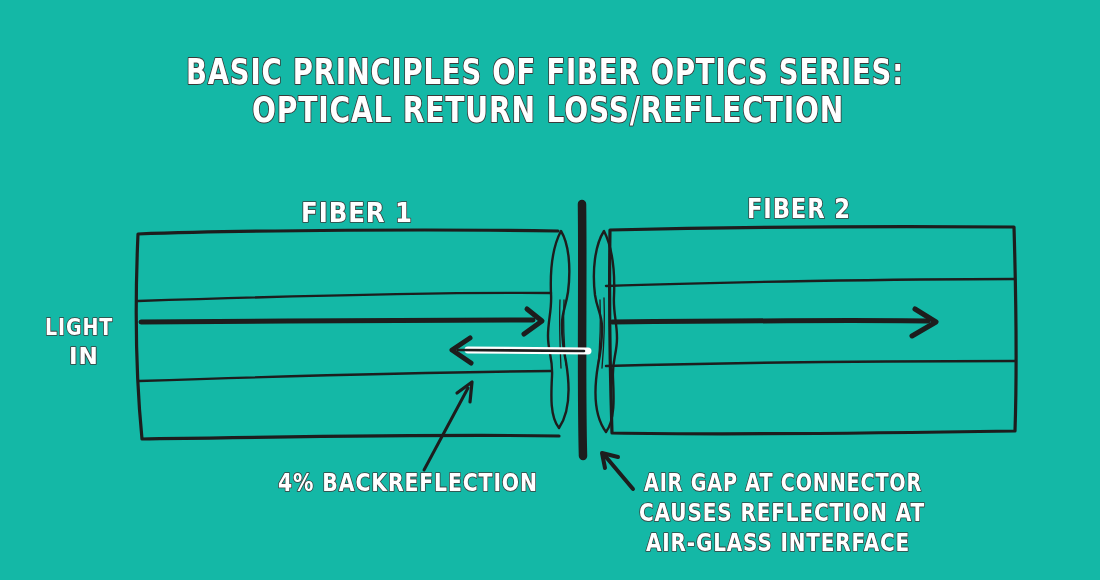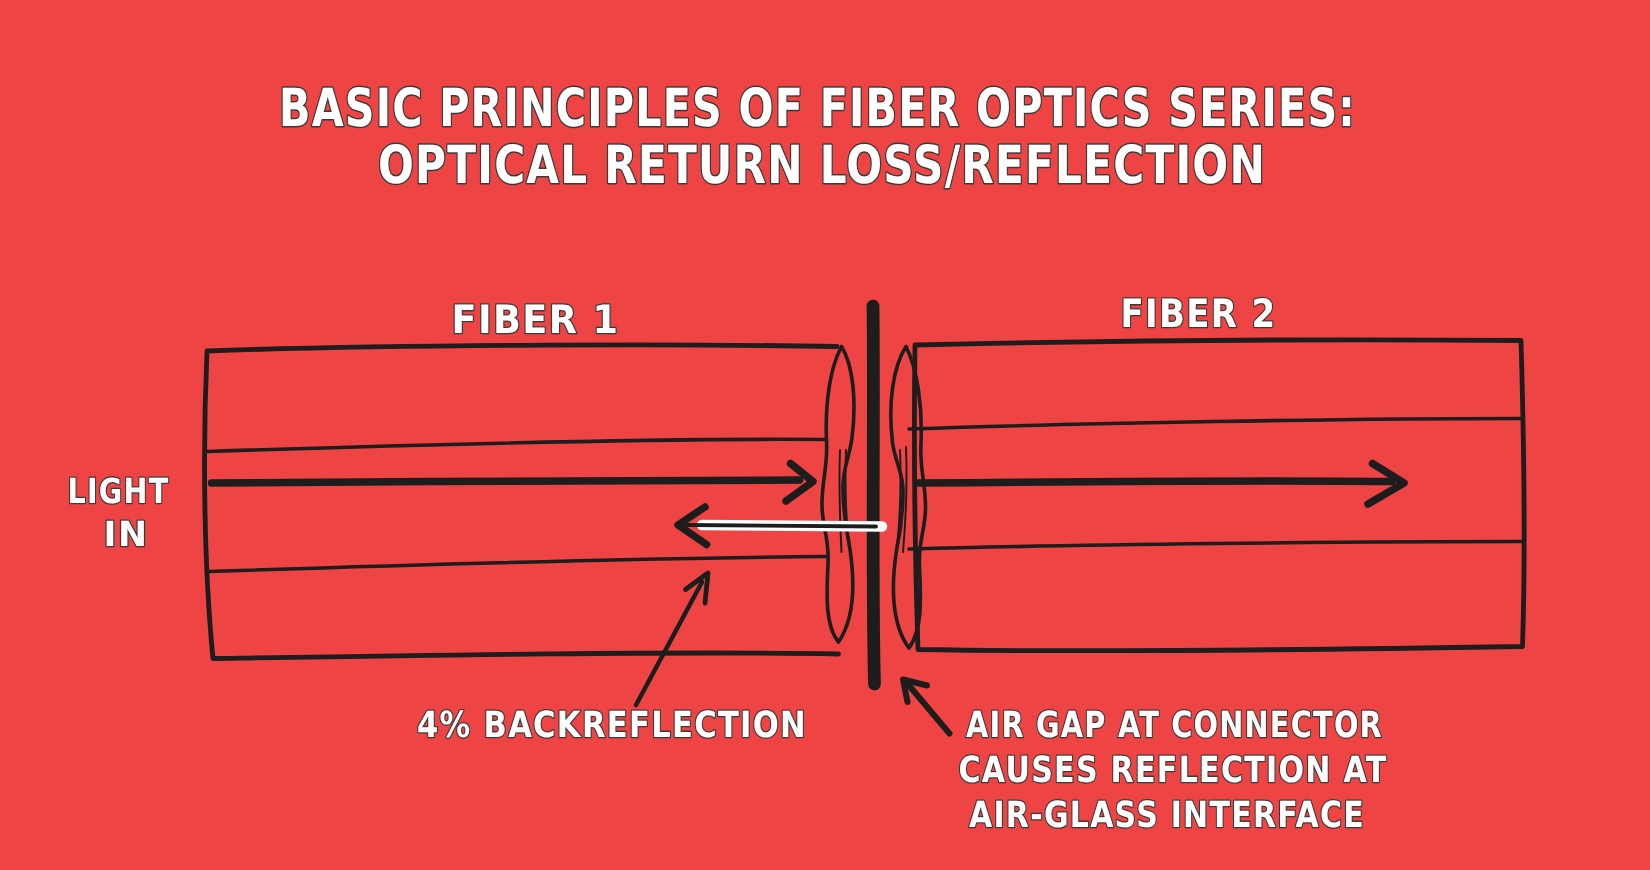--- a/index.html
+++ b/index.html
@@ -1,19 +1,19 @@
 <!DOCTYPE html>
 <html><head>
 <meta charset="utf-8">
 <style>
   html,body{margin:0;padding:0;background:#ffffff;}
   .stage{
     position:relative;
     width:1100px;height:580px;
-    background:#ef4444;
+    background:#14b8a6;
     overflow:hidden;
     font-family:"DejaVu Sans",sans-serif;
   }
   .stage svg{display:block;width:1100px;height:580px;}
   .ink{stroke:#1d1d1d;fill:none;stroke-linecap:round;stroke-linejoin:round;}
   .sketch-text{
     font-family:"DejaVu Sans",sans-serif;
     font-weight:bold;
     fill:#ffffff;
     stroke:#3a3a3a;

